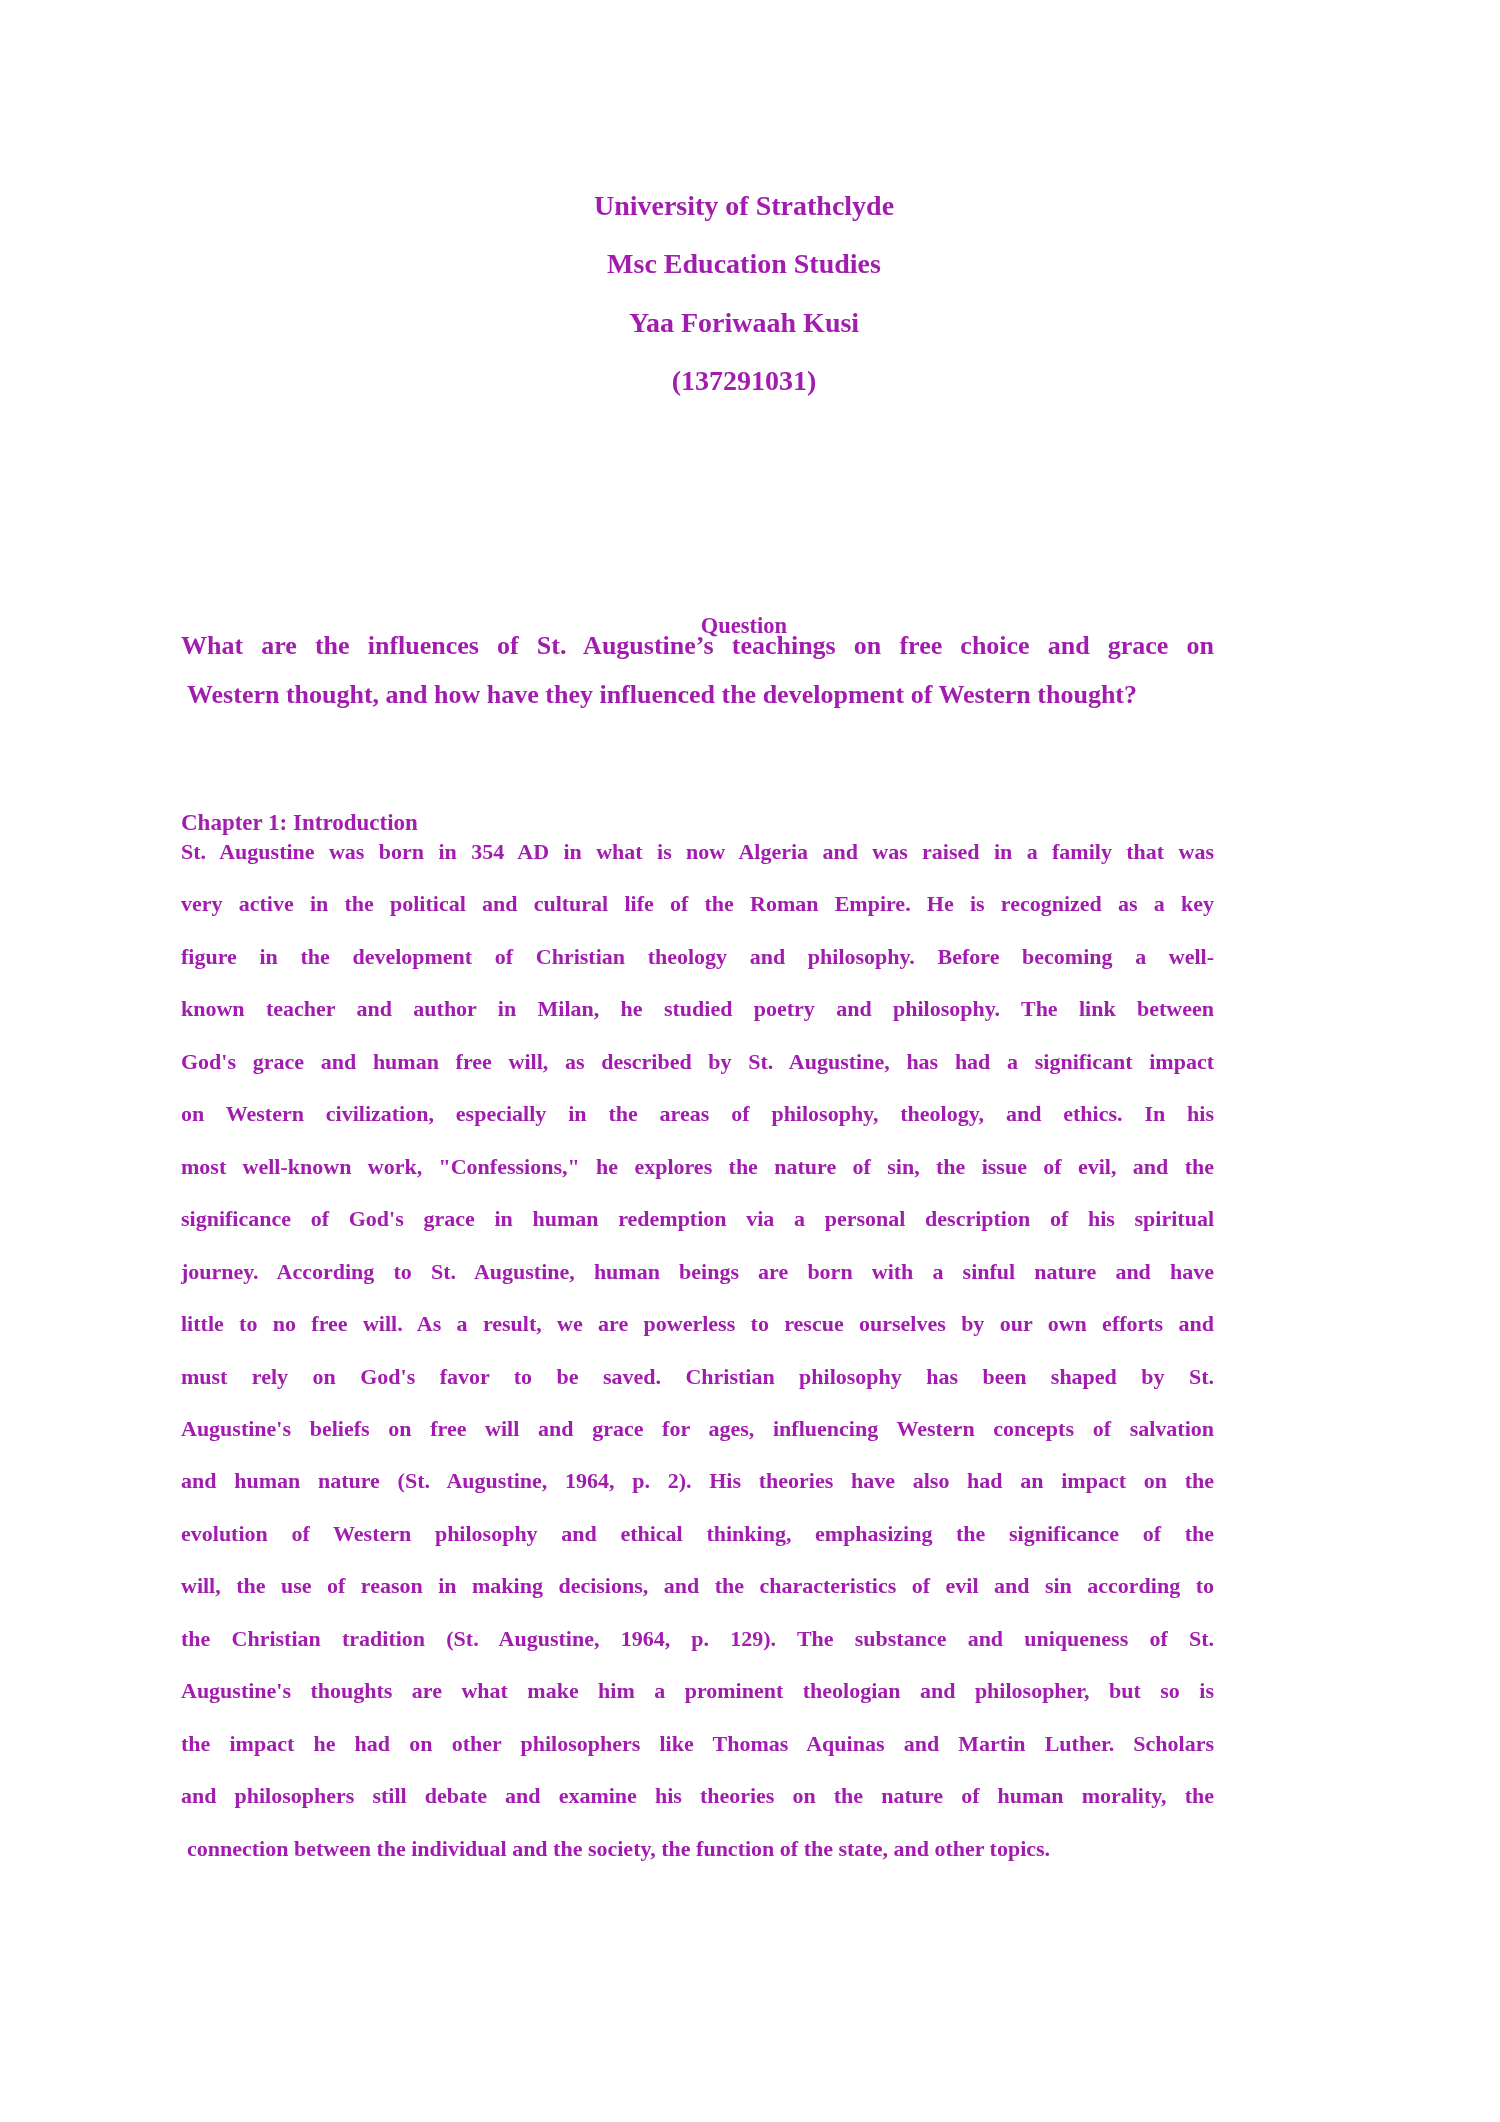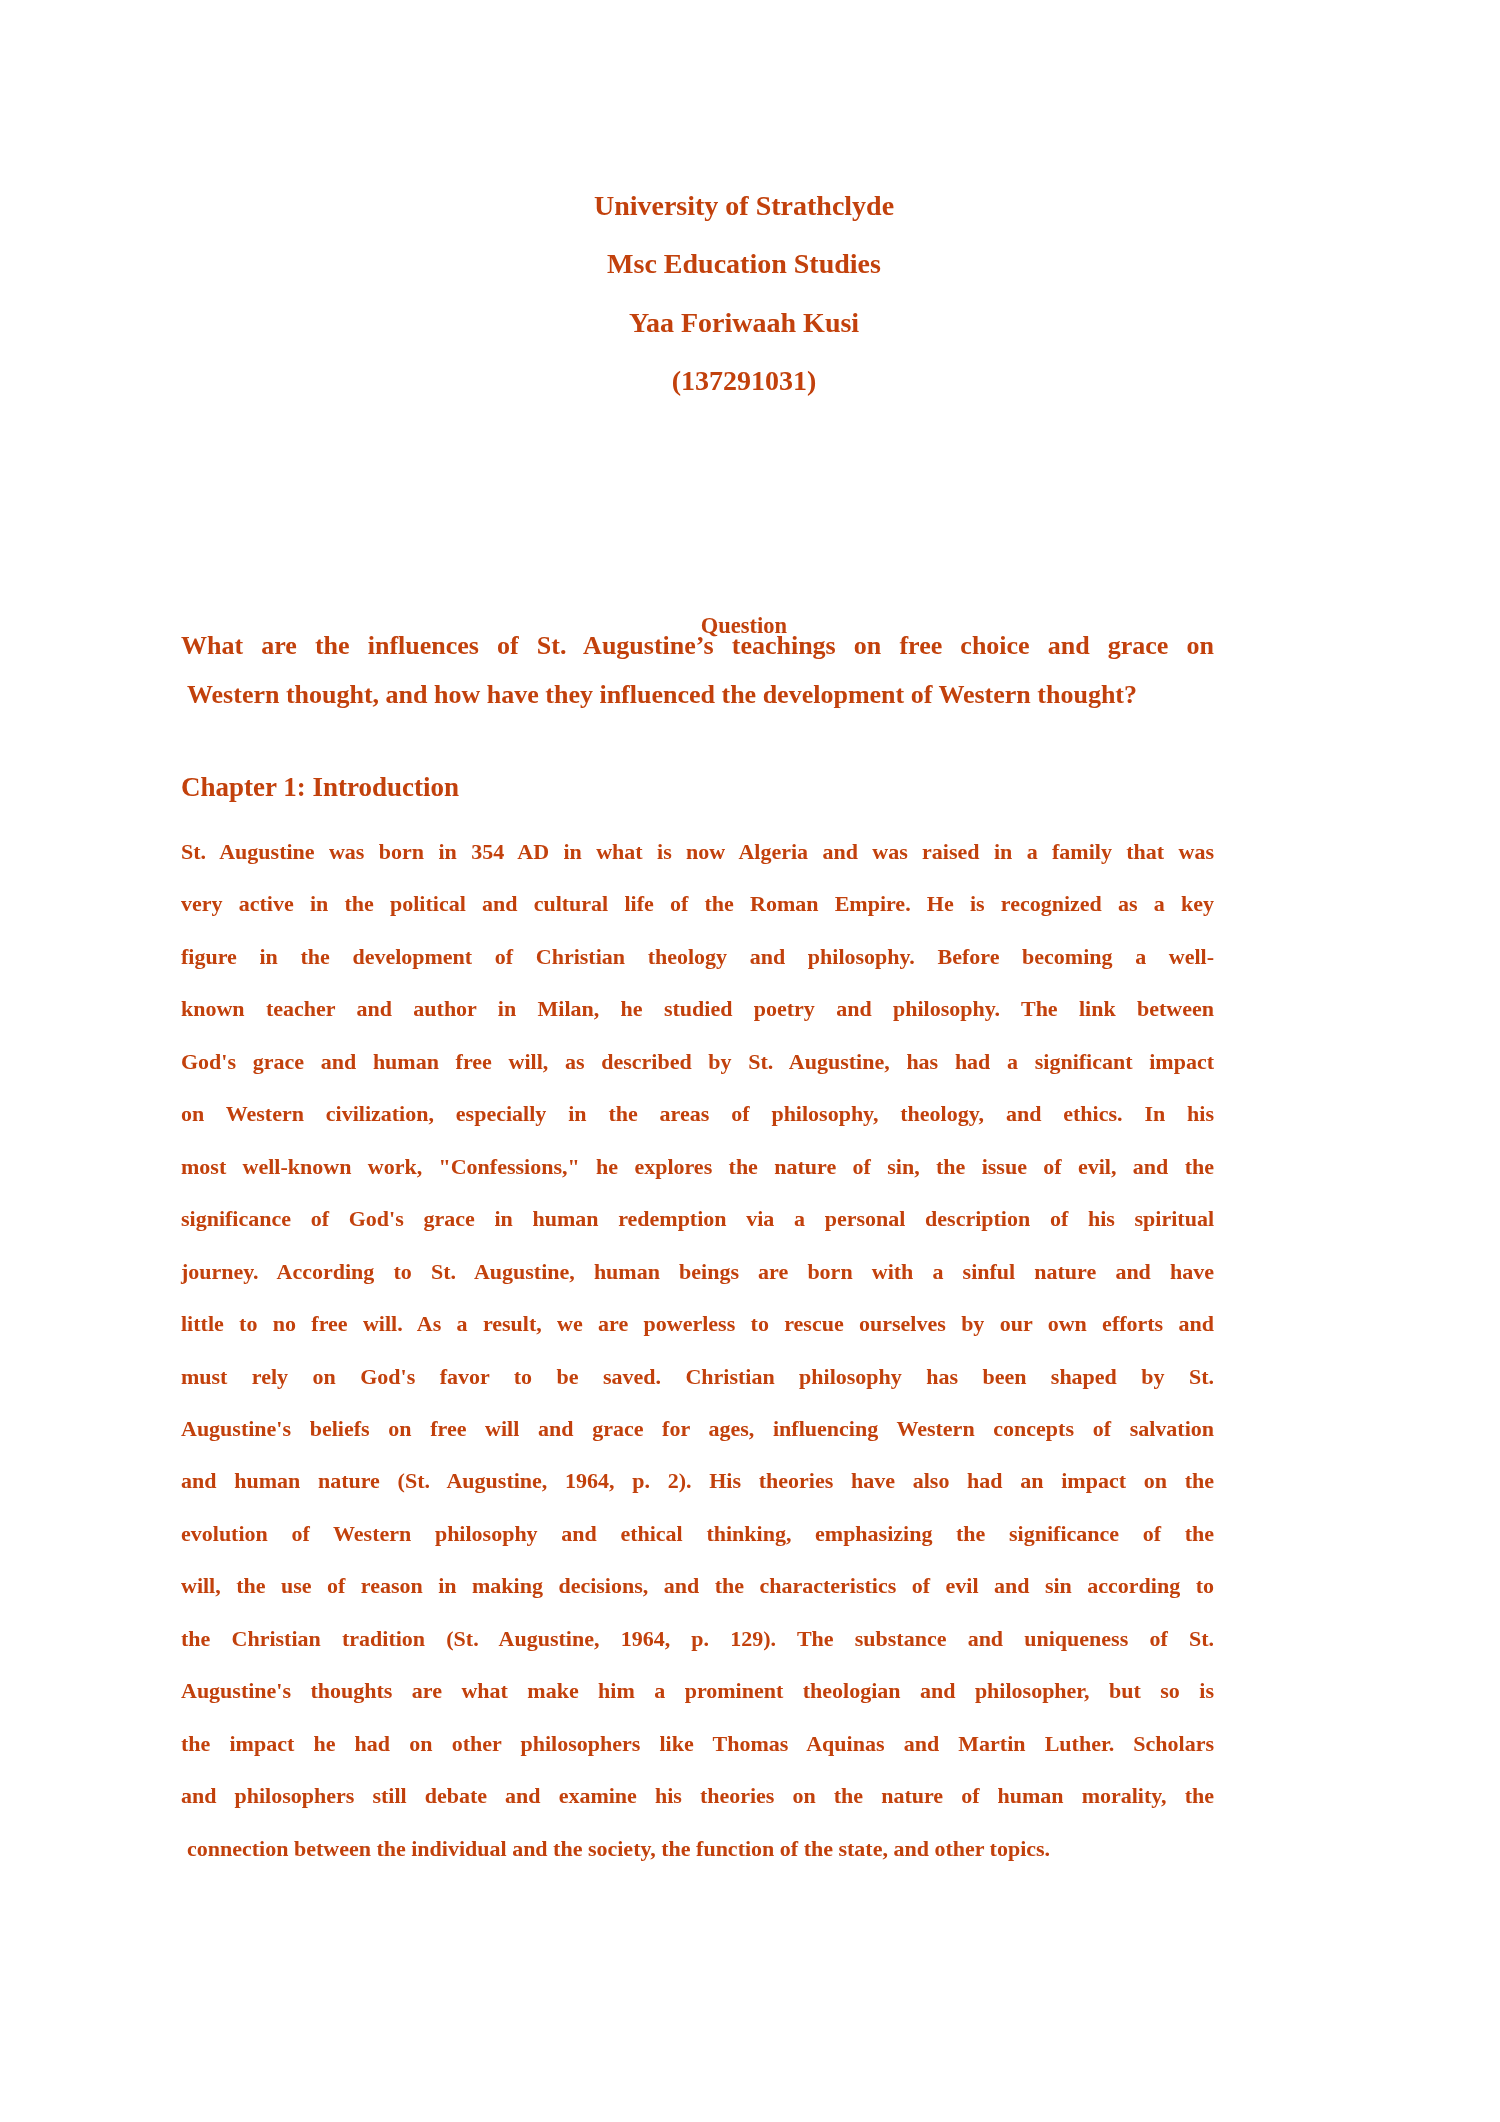--- a/index.html
+++ b/index.html
@@ -7,21 +7,21 @@
     padding: 0;
     background: #ffffff;
   }
   .page {
     position: relative;
     width: 1500px;
     height: 2122px;
     background: #ffffff;
     overflow: hidden;
     font-family: "Liberation Serif", "DejaVu Serif", serif;
-    color: #c2410c;
+    color: #a21caf;
   }
 
   
   .center-col {
     position: absolute;
     left: 183px;
     width: 1122px;       
     text-align: center;
   }
   .title-block {
@@ -45,22 +45,22 @@
     width: 1033px;
     font-weight: bold;
   }
   .question-body {
     top: 622px;
     font-size: 26px;
     font-weight: bold;
     line-height: 48.5px;
   }
   .chapter-heading {
-    top: 773px;
-    font-size: 27px;
+    top: 809px;
+    font-size: 23px;
     font-weight: bold;
     line-height: 28px;
     text-align: left;
   }
   .body-paragraph {
     top: 826px;
     font-size: 22px;
     line-height: 52.45px;
   }
 

